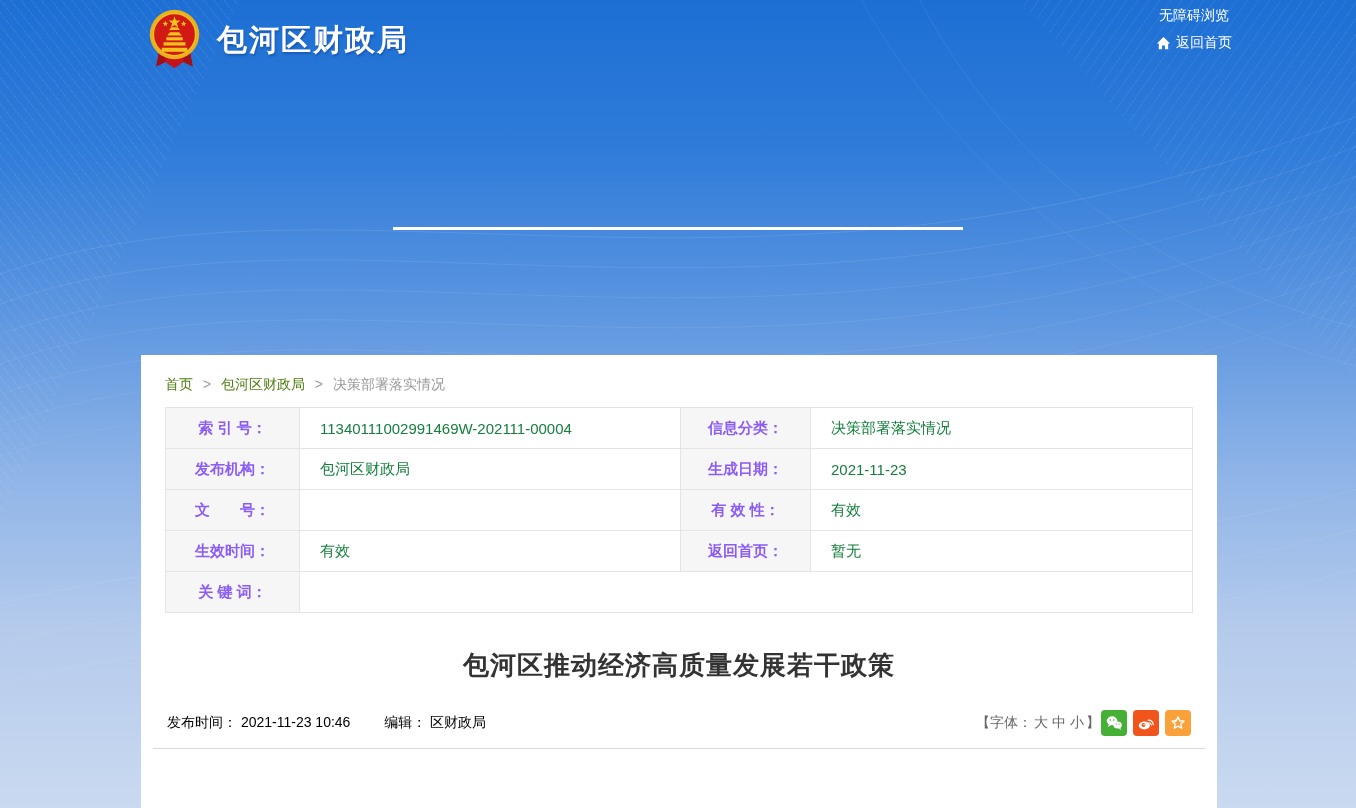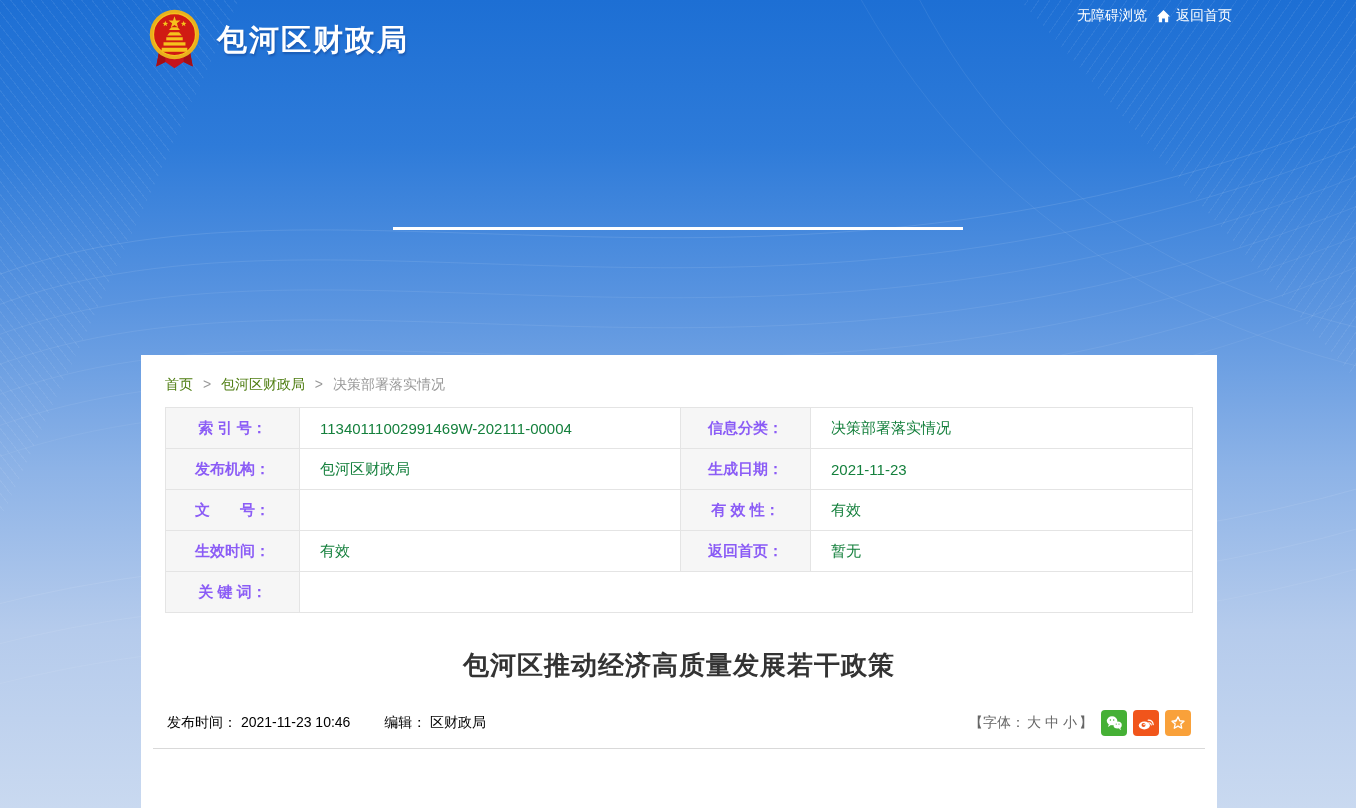--- a/index.html
+++ b/index.html
@@ -14,21 +14,21 @@
   .waves { position:absolute; left:0; top:0; width:1356px; height:808px; pointer-events:none; }
   .hatch-tl { position:absolute; left:0; top:0; width:520px; height:520px; pointer-events:none;
     background:repeating-linear-gradient(52deg, rgba(255,255,255,.14) 0 1px, transparent 1px 8px);
     clip-path:polygon(0 0,46% 0,0 100%); opacity:.5; }
   .hatch-tr { position:absolute; right:0; top:0; width:560px; height:380px; pointer-events:none;
     background:repeating-linear-gradient(-55deg, rgba(255,255,255,.13) 0 1px, transparent 1px 9px);
     clip-path:polygon(40% 0,100% 0,100% 100%); opacity:.5; }
 
   
   .top-links { position:absolute; top:7px; right:124px; display:flex; align-items:center;
-    gap:9px; color:#fff; font-size:14px; z-index:5; }
+    gap:9px; color:#fff; font-size:14px; z-index:5;flex-direction:column; }
   .top-links a { color:#fff; text-decoration:none; display:inline-flex; align-items:center; gap:5px; cursor:pointer; }
   .home-ico { width:15px; height:15px; display:inline-block; }
 
   
   .brand { position:absolute; left:147px; top:8px; display:flex; align-items:center; z-index:5; }
   .emblem { width:55px; height:64px; }
   .site-name { margin-left:15px; color:#fff; font-size:30px; font-weight:bold; letter-spacing:2px;
     text-shadow:1px 2px 2px rgba(20,70,150,.55); }
 
   
@@ -50,21 +50,21 @@
   table.info td { border:1px solid #e4e4e4; height:41px; font-size:15px; }
   td.lbl { background:#f6f6f6; color:#8b5cf6; font-weight:bold; text-align:center; }
   td.val { color:#15803d; padding-left:20px; }
 
   .article-title { margin-top:35px; text-align:center; font-size:26px; font-weight:bold;
     color:#333; letter-spacing:1px; }
 
   .meta-row { margin:27px 26px 0; display:flex; justify-content:space-between; align-items:center; }
   .meta-left { font-size:14px; color:#000000; }
   .meta-left .gap { display:inline-block; width:26px; }
-  .meta-right { display:flex; align-items:center; gap:8px; }
+  .meta-right { display:flex; align-items:center; gap:1px; }
   .font-ctrl { font-size:14px; color:#666; }
   .font-ctrl span.opt { cursor:pointer; margin:0 2px; }
   .share { display:flex; gap:6px; }
   .share .sbtn { width:26px; height:26px; border-radius:4px; display:flex;
     align-items:center; justify-content:center; cursor:pointer; }
   .sbtn.wechat { background:#45b035; }
   .sbtn.weibo  { background:#f1551b; }
   .sbtn.star   { background:#f9a13a; }
 
   .divider { border:none; border-top:1px solid #d9d9d9; margin:12px 12px 0; }

